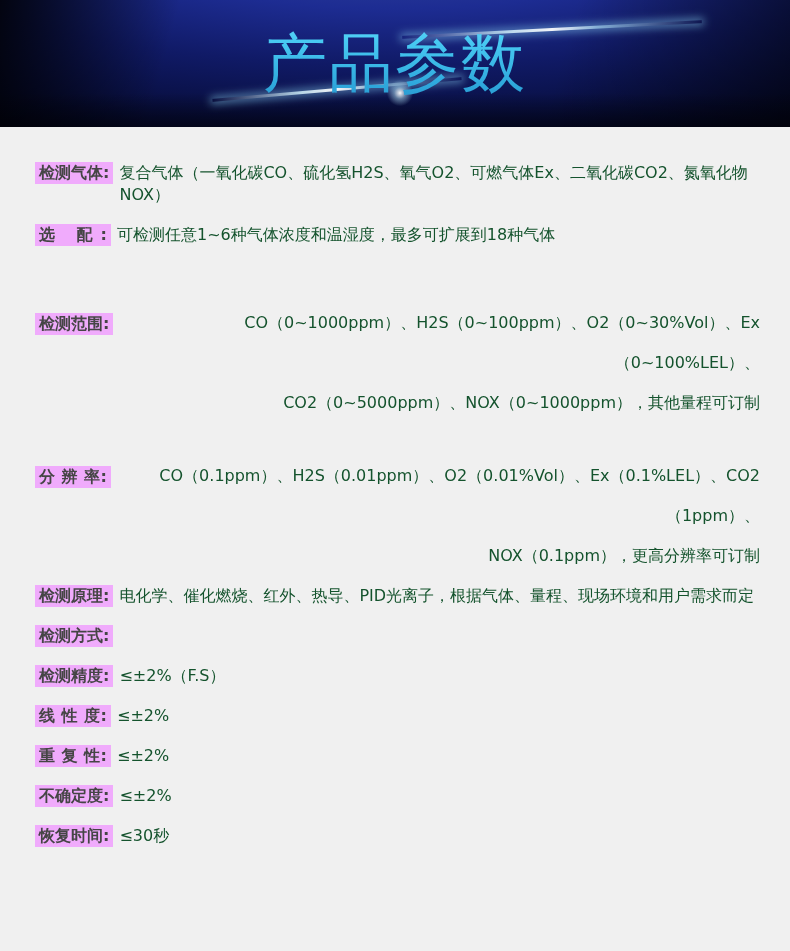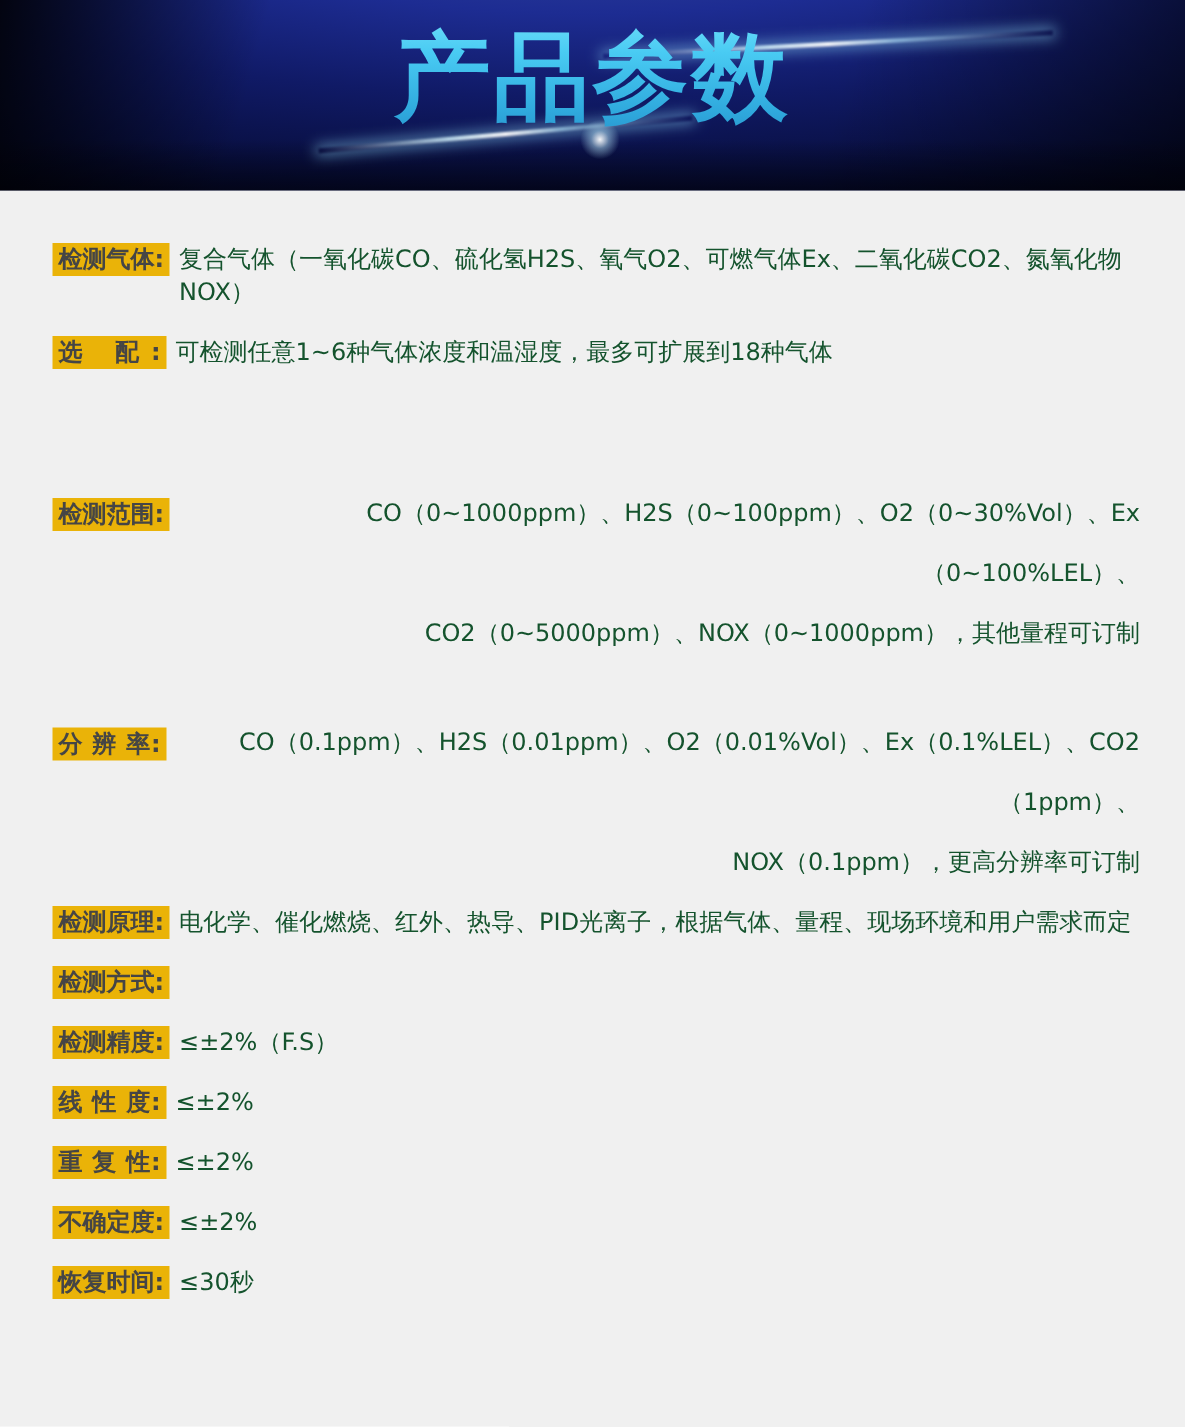--- a/index.html
+++ b/index.html
@@ -37,24 +37,24 @@
     content: "";
     position: absolute;
     left: 0; right: 0; bottom: 0;
     height: 34px;
     background: linear-gradient(180deg, rgba(0,0,0,0) 0%, rgba(0,0,5,0.55) 100%);
   }
   .banner-title {
     position: relative;
     z-index: 3;
     margin: 0;
-    padding-top: 17px;
+    padding-top: 28px;
     text-align: center;
     font-size: 64px;
-    font-weight: bold;
+    font-weight: normal;
     letter-spacing: 2px;
     line-height: 1.1;
     background: linear-gradient(180deg, #7de5fc 0%, #49cbf3 40%, #2fa9dd 85%, #2a9bd2 100%);
     -webkit-background-clip: text;
     background-clip: text;
     color: transparent;
   }
   .flare {
     position: absolute;
     z-index: 2;
@@ -85,21 +85,21 @@
   .row {
     display: flex;
     align-items: flex-start;
     margin-bottom: 18px;
   }
   .label {
     flex: 0 0 auto;
     box-sizing: border-box;
     min-width: 76px;
     padding: 2px 4px;
-    background: #eab308;
+    background: #f0abfc;
     color: #454545;
     font-size: 16px;
     font-weight: bold;
     line-height: 18px;
     text-align: justify;
     text-align-last: justify;
     white-space: nowrap;
   }
   .value {
     margin-left: 6px;
@@ -109,21 +109,21 @@
     font-weight: 500;
     line-height: 22px;
     color: #14532d;
   }
   .row.tall .value {
     line-height: 40px;
     margin-top: -10px;
     white-space: pre-line;
     text-align: right;
   }
-  .row.gap-lg { margin-bottom: 86px; }
+  .row.gap-lg { margin-bottom: 67px; }
   .row.tall.rng { margin-bottom: 43px; }
   .row.tall.res { margin-bottom: 9px; }
 </style>
 </head>
 <body>
 
 <div class="page">
 
   <div class="header">
     <div class="flare flare-top"></div>

